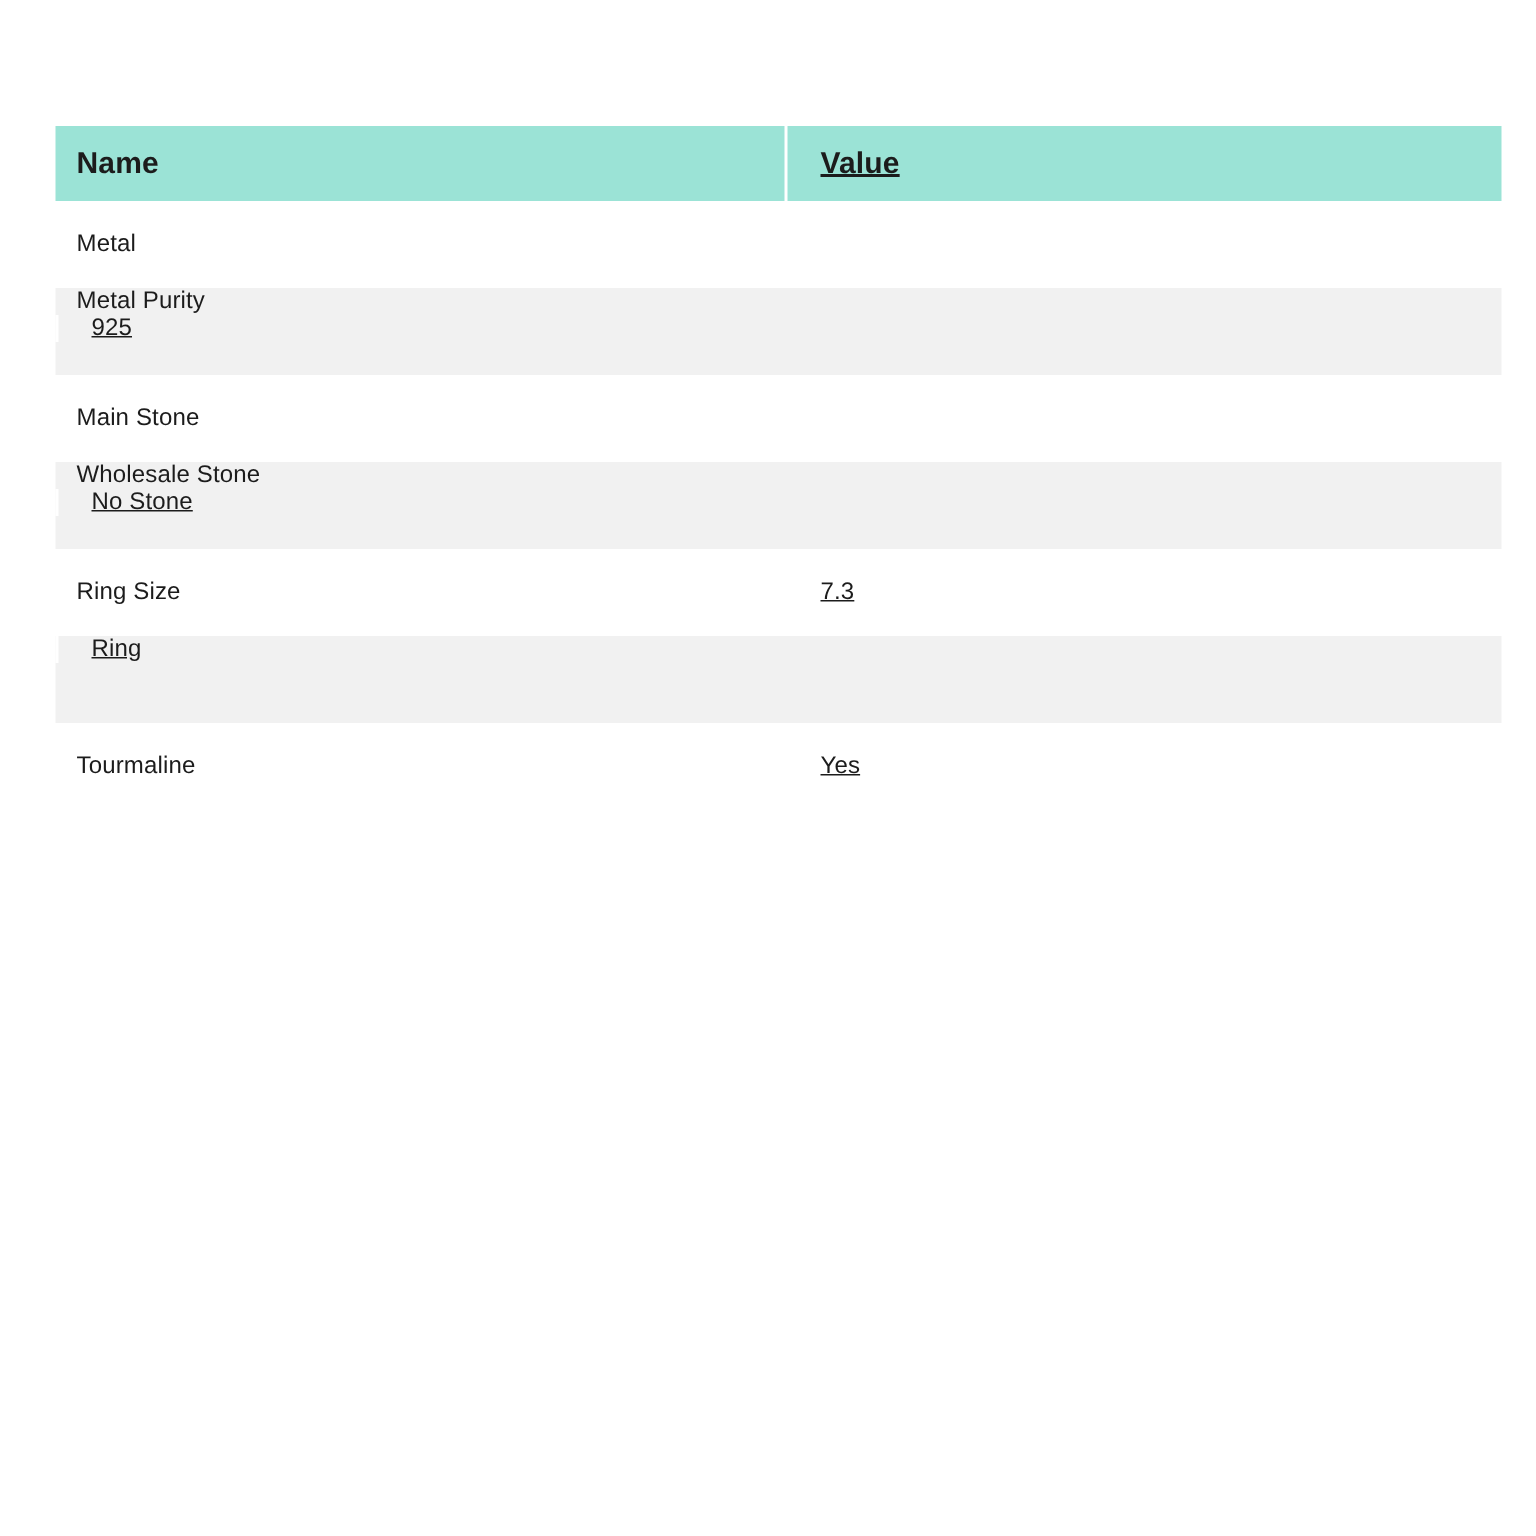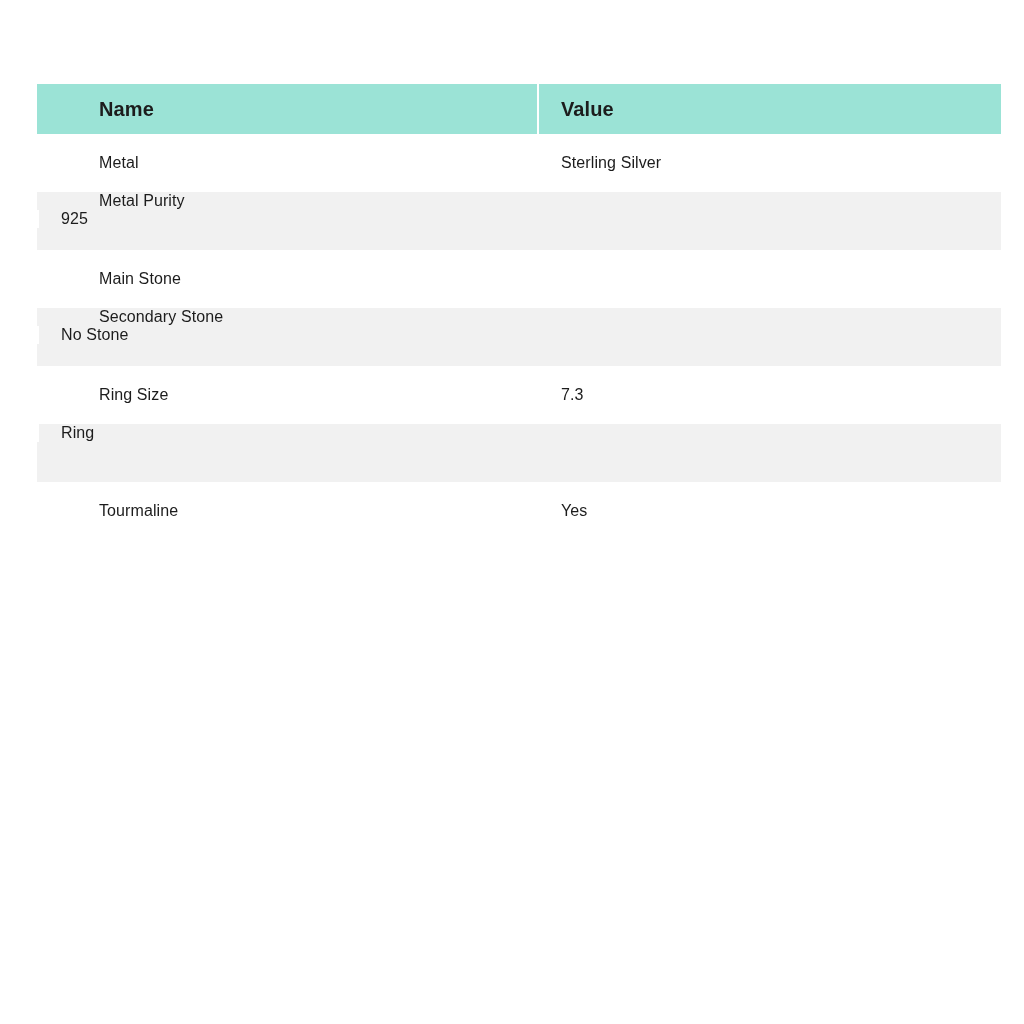--- a/index.html
+++ b/index.html
@@ -39,58 +39,57 @@
     display: flex;
     align-items: center;
     font-size: 16px;
     font-weight: 400;
     letter-spacing: 0.1px;
     white-space: nowrap;
     overflow: hidden;
   }
   .cell.name {
     width: 486px;
-    padding-left: 34px;
-    margin-left: 28px;
+    padding-left: 14px;
   }
   .cell.value {
     width: 478px;
     padding-left: 22px;
     border-left: 2px solid var(--divider);
+    text-decoration: underline;
   }
   .row.header .cell {
     font-size: 20px;
     font-weight: 600;
   }
 </style>
 </head>
 <body>
 
 <div class="attr-table">
   <div class="row header">
     <div class="cell name">Name</div>
     <div class="cell value">Value</div>
   </div>
   <div id="rows-container">
   <div class="row">
     <div class="cell name">Metal</div>
-    <div class="cell value">Sterling Silver</div>
   </div>
 
   <div class="row alt">
     <div class="cell name">Metal Purity</div>
     <div class="cell value">925</div>
   </div>
 
   <div class="row">
     <div class="cell name">Main Stone</div>
   </div>
 
   <div class="row alt">
-    <div class="cell name">Secondary Stone</div>
+    <div class="cell name">Wholesale Stone</div>
     <div class="cell value">No Stone</div>
   </div>
 
   <div class="row">
     <div class="cell name">Ring Size</div>
     <div class="cell value">7.3</div>
   </div>
 
   <div class="row alt">
     <div class="cell value">Ring</div>

